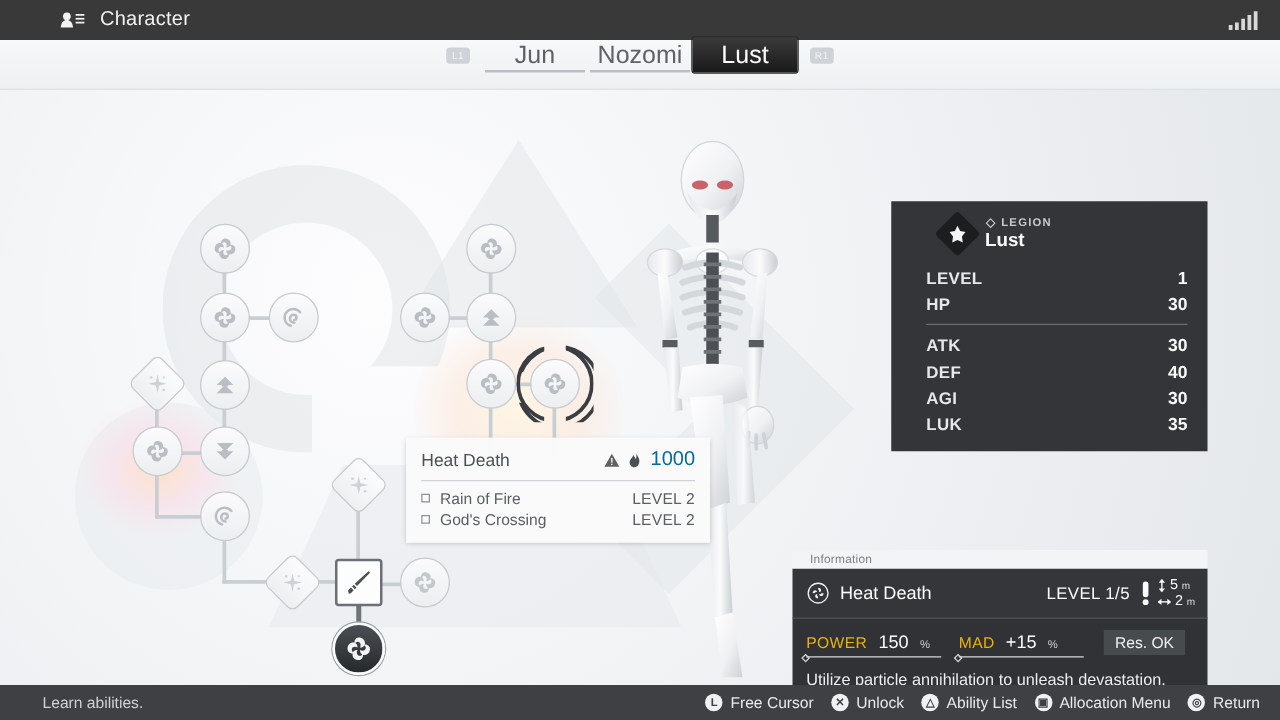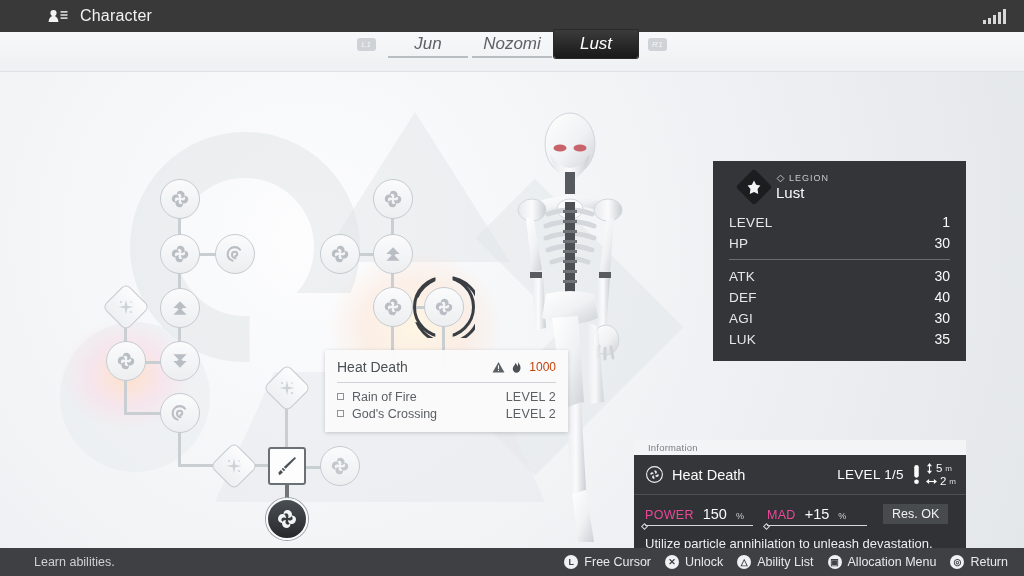--- a/index.html
+++ b/index.html
@@ -26,29 +26,29 @@
   .signal i:nth-child(1){height:4px;} .signal i:nth-child(2){height:6px;}
   .signal i:nth-child(3){height:9px;} .signal i:nth-child(4){height:12px;}
   .signal i:nth-child(5){height:15px;}
 
   
   .tabbar {
     position: absolute; left: 0; top: 32px; width: 1024px; height: 40px;
     background: linear-gradient(180deg,#f7f8f9 0%, #eef0f2 100%);
     border-bottom: 1px solid #dfe2e5;
   }
-  .tabs { position: absolute; left: 50%; transform: translateX(-50%); top: 0; height: 24px; display: flex; align-items: center; font-style: italic; }
+  .tabs { position: absolute; left: 50%; transform: translateX(-50%); top: 0; height: 24px; display: flex; align-items: center; }
   .shoulder {
     width: 19px; height: 13px; border-radius: 3px; background: #cfd3d7;
     color: #f4f5f6; font-size: 8px; display: flex; align-items: center; justify-content: center;
     letter-spacing: .5px; margin: 0 10px;
   }
   .tab {
     position: relative; width: 84px; height: 26px; display: flex; align-items: center; justify-content: center;
-    font-size: 17px; color: #5d6268;
+    font-size: 20px; color: #5d6268;
   }
   .tab .ul { position: absolute; left: 2px; right: 2px; bottom: -1px; height: 2px; background: #b9bec3; }
   .tab.selected {
     background: linear-gradient(180deg,#3b3b3b 0%,#191919 100%);
     color: #fff; border-radius: 2px; height: 28px; width: 84px;
     box-shadow: 0 0 0 1px #2a2a2a;
   }
   .buddy-badge {
     position: absolute; left: 50%; transform: translateX(-50%);
     top: 60px; width: 92px; height: 12px; border-radius: 7px;
@@ -123,34 +123,34 @@
 
   
   .tooltip {
     position: absolute; left: 325px; top: 278px; width: 243px;
     background: rgba(250,250,251,.97);
     box-shadow: 0 1px 4px rgba(0,0,0,.18);
     padding: 9px 12px 10px 12px;
   }
   .tt-head { display: flex; align-items: center; justify-content: space-between; padding-bottom: 7px; }
   .tt-title { font-size: 14px; color: #4c5055; }
-  .tt-cost { display: flex; align-items: center; gap: 6px; font-size: 12px; color: #c2410c; }
+  .tt-cost { display: flex; align-items: center; gap: 6px; font-size: 16px; color: #0369a1; }
   .tt-rule { height: 1px; background: #cfd3d7; margin-bottom: 5px; }
   .tt-row { display: flex; align-items: center; justify-content: space-between; font-size: 12.5px; color: #5a5f64; padding: 1.5px 0; }
   .tt-row-left { display: flex; align-items: center; gap: 8px; }
   .chk { width: 7px; height: 7px; border: 1px solid #8d9298; display: inline-block; }
   .tt-lvl { letter-spacing: .2px; }
 
   
   .status-panel { position: absolute; left: 713px; top: 89px; width: 253px; }
   .panel-tab {
     height: 15px; background: #f3f4f5; color: #7b8086; font-size: 9.5px;
     display: flex; align-items: center; padding-left: 14px; letter-spacing: .2px;
   }
-  .panel-body { background: #333538; padding: 10px 14px 12px 14px; }
+  .panel-body { background: #333538; padding: 10px 14px 12px 26px; font-weight: bold; }
   .legion-row { display: flex; align-items: center; gap: 9px; padding: 2px 0 10px 14px; }
   .legion-emblem {
     width: 26px; height: 26px; background: #1b1d1f; transform: rotate(45deg);
     border-radius: 3px; display: flex; align-items: center; justify-content: center;
   }
   .legion-emblem > * { transform: rotate(-45deg); }
   .legion-texts { display: flex; flex-direction: column; gap: 1px; }
   .legion-label { font-size: 9px; color: #c8cacd; letter-spacing: 1px; display: flex; align-items: center; gap: 4px; }
   .legion-name { font-size: 15px; color: #fbfbfb; }
   .stat-row { display: flex; align-items: baseline; justify-content: space-between; padding: 2.5px 2px; }
@@ -169,21 +169,21 @@
   .info-head-r { display: flex; align-items: center; gap: 8px; }
   .info-lvl { font-size: 13.5px; color: #fbfbfb; letter-spacing: .3px; }
   .range-box { display: flex; align-items: center; gap: 5px; }
   .range-lines { display: flex; flex-direction: column; gap: 1px; }
   .range-line { display: flex; align-items: center; gap: 3px; font-size: 11.5px; color: #fbfbfb; }
   .range-line .u { font-size: 8px; color: #dcdee0; }
   .info-body { background: #303235; padding: 9px 11px 10px 11px; }
   .meters { display: flex; align-items: flex-end; gap: 14px; }
   .meter { position: relative; padding-bottom: 4px; }
   .meter-row { display: flex; align-items: baseline; gap: 9px; }
-  .meter-k { font-size: 12.5px; color: #ec4899; letter-spacing: .3px; }
+  .meter-k { font-size: 12.5px; color: #eab308; letter-spacing: .3px; }
   .meter-v { font-size: 14.5px; color: #fbfbfb; text-align: right; }
   .meter-u { font-size: 9px; color: #cfd1d3; }
   .meter-bar { position: absolute; left: 0; right: 0; bottom: 0; height: 1px; background: #d6d8da; }
   .meter-dot { position: absolute; left: -3px; bottom: -2.5px; width: 5px; height: 5px; border: 1px solid #d6d8da; transform: rotate(45deg); }
   .res-badge {
     background: #484b4e; color: #f0f1f2; font-size: 12.5px;
     padding: 3px 9px; margin-left: 2px; margin-bottom: 2px;
   }
   .info-desc { font-size: 13px; line-height: 17.5px; color: #eceef0; margin-top: 9px; }
 

